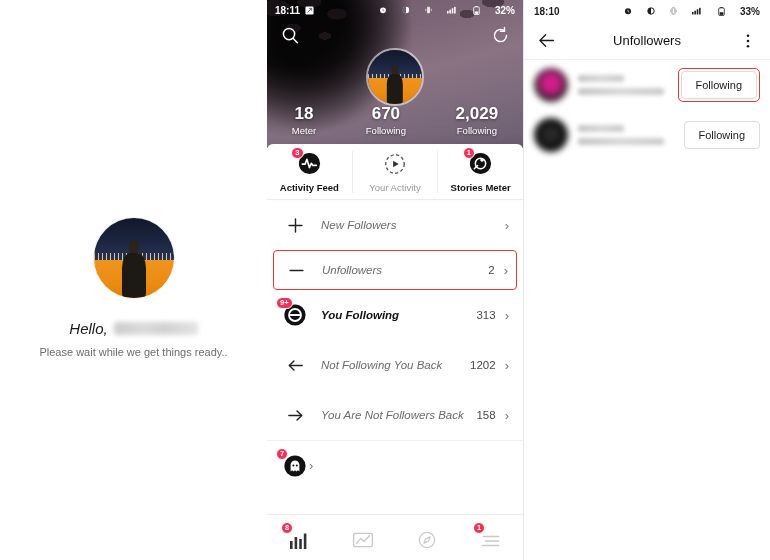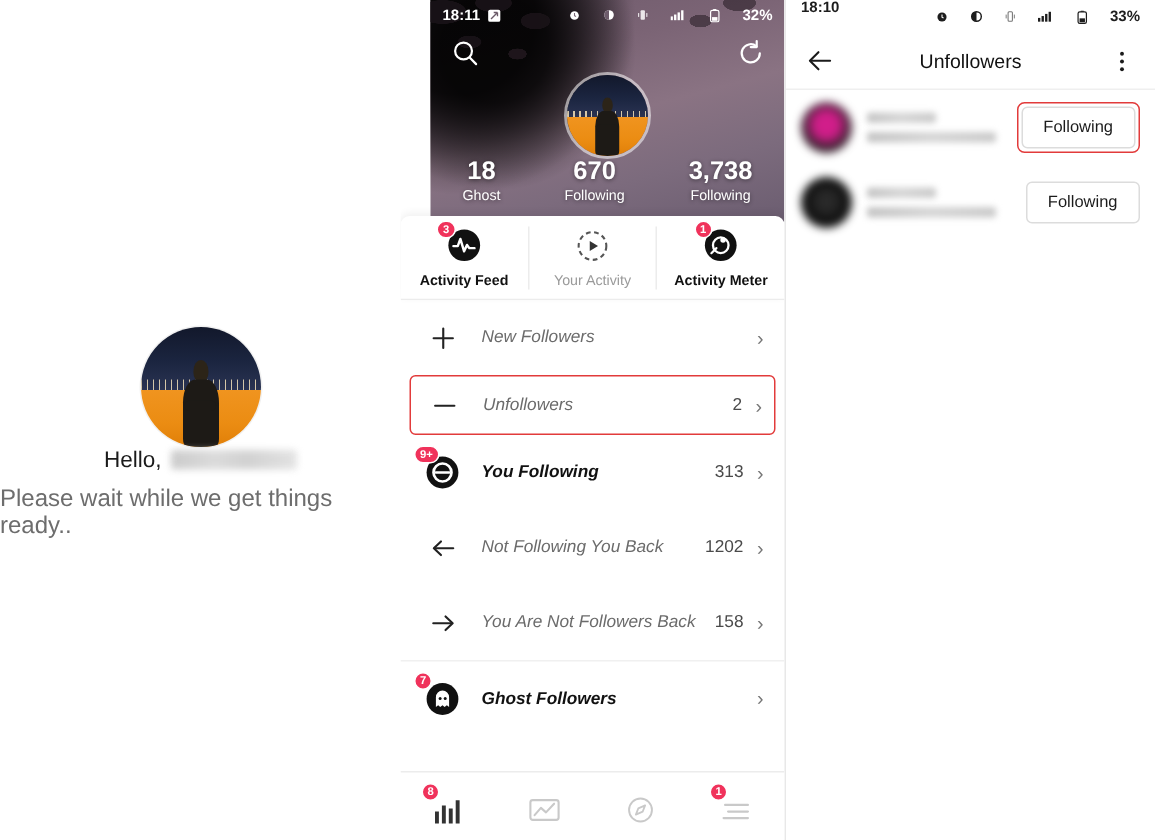--- a/index.html
+++ b/index.html
@@ -36,29 +36,29 @@
     bottom:0; width:30%; height:72%; }
   .av-head { position:absolute; left:50%; transform:translateX(-50%); top:0;
     width:42%; height:26%; border-radius:50% 50% 45% 45%; background:#2c2418; }
   .av-body { position:absolute; left:50%; transform:translateX(-50%); top:22%;
     width:100%; height:78%; background:#1d1a16;
     border-radius: 34% 34% 12% 12%; }
   .av-arms { position:absolute; left:8%; right:8%; top:46%; height:12%;
     background:#1d1a16; border-radius:6px; }
 
   .hello-row {
-    display: flex; align-items: center; gap: 6px;
-    font-size: 15px; color: #1b1b1b;
+    margin-top: 22px; display: flex; align-items: center; gap: 6px;
+    font-size: 15px; color: #1b1b1b; font-style: italic;
   }
   .blur-name {
     display: inline-block; width: 84px; height: 13px; border-radius: 2px;
     background: linear-gradient(90deg,#c9c9c9,#d9d9d9 35%,#cfcfcf 60%,#e2e2e2);
     filter: blur(2.4px); opacity: .95;
   }
-  .wait-text { margin-top: 9px; font-size: 16px; color: #6d6d6d; }
+  .wait-text { margin-top: 9px; font-size: 11px; color: #6d6d6d; }
 
   .progress-wrap { position:absolute; left: 24px; right: 24px; bottom: 22px; }
   .progress-head { display:flex; justify-content:space-between; align-items:flex-end;
     font-size: 11px; color:#1b1b1b; margin-bottom: 7px; }
   .progress-pct { font-size: 12px; font-weight: bold; }
   .progress-track { height: 7px; border-radius: 4px; background: #d9d9d9;
     position: relative; overflow: hidden; }
   .progress-fill { position:absolute; left:0; top:0; bottom:0; width: 1%;
     min-width: 3px; background: #4a4a4a; border-radius: 4px; }
 
@@ -66,21 +66,20 @@
   .panel-mid {
     width: 256px; height: 560px; background: #fff;
     position: relative; flex: none; overflow: hidden;
   }
   .hero {
     height: 148px; position: relative; overflow: hidden;
     background:
       radial-gradient(circle at 18% 22%, rgba(0,0,0,.72) 0 16%, rgba(0,0,0,0) 42%),
       radial-gradient(circle at 8% 8%, rgba(0,0,0,.8) 0 20%, rgba(0,0,0,0) 46%),
       linear-gradient(165deg, #6e5a6b 0%, #7b6475 28%, #8a7383 52%, #7c6b7d 74%, #6b5d70 100%);
-    margin-left: 20px;
   }
   .hero-leaves {
     position:absolute; left:-10px; top:-6px; width: 120px; height: 78px;
     background:
       radial-gradient(ellipse 26px 13px at 18px 14px, #1a1318 60%, transparent 62%),
       radial-gradient(ellipse 20px 10px at 52px 8px, #1a1318 60%, transparent 62%),
       radial-gradient(ellipse 16px 9px at 80px 20px, #1a1318 60%, transparent 62%),
       radial-gradient(ellipse 13px 7px at 36px 34px, #1a1318 60%, transparent 62%),
       radial-gradient(ellipse 10px 6px at 68px 42px, #20171d 60%, transparent 62%);
     opacity:.92;
@@ -167,21 +166,21 @@
   .bn-item { flex:1; display:flex; align-items:center; justify-content:center;
     position:relative; cursor:pointer; height: 100%; }
   .bn-ic { position:relative; width: 26px; height: 24px;
     display:flex; align-items:flex-end; justify-content:center; }
 
   
   .panel-right {
     width: 247px; height: 560px; background:#fff; flex:none;
     position: relative; border-left: 1px solid #e8e8e8;
   }
-  .sb-dark { height: 22px; display:flex; 
+  .sb-dark { height: 22px; display:flex; align-items:center;
     justify-content:space-between; padding: 0 10px; color:#1d1d1d;
     font-size: 10px; font-weight: bold; }
   .appbar { height: 38px; display:flex; align-items:center; padding: 0 10px;
     border-bottom: 1px solid #efefef; }
   .appbar-title { flex:1; text-align:center; font-size: 13px; color:#111; }
   .back-ic, .more-ic { width: 24px; height: 24px; display:flex;
     align-items:center; justify-content:center; cursor:pointer; }
   .user-row { display:flex; align-items:center; height: 50px; padding: 0 10px; }
   .u-av { width: 34px; height: 34px; border-radius:50%; flex:none;
     overflow:hidden; position:relative; filter: blur(3px); }
@@ -304,28 +303,28 @@
         <div class="av-person">
             <div class="av-head"></div>
             <div class="av-body"></div>
             <div class="av-arms"></div>
           </div>
       </div>
 
       <div class="stats">
         <div>
           <div class="stat-num">18</div>
-          <div class="stat-lbl">Ghost</div>
+          <div class="stat-lbl">Meter</div>
         </div>
         <div>
           <div class="stat-num">670</div>
           <div class="stat-lbl">Following</div>
         </div>
         <div>
-          <div class="stat-num">3,738</div>
+          <div class="stat-num">2,029</div>
           <div class="stat-lbl">Following</div>
         </div>
       </div>
     </div>
 
     <div class="tabs">
       <div class="tab">
         <div class="tab-ic">
           <span class="badge">3</span>
           <svg width="25" height="25" viewBox="0 0 26 26">
@@ -347,21 +346,21 @@
       <div class="tab">
         <div class="tab-ic">
           <span class="badge">1</span>
           <svg width="25" height="25" viewBox="0 0 26 26">
               <circle cx="13" cy="13" r="11" fill="#111"></circle>
               <circle cx="13" cy="13" r="5.4" fill="none" stroke="#fff" stroke-width="1.6"></circle>
               <circle cx="14.6" cy="9.4" r="1.9" fill="#fff"></circle>
               <path d="M6.5 18.5 L10 15" stroke="#fff" stroke-width="1.5" stroke-linecap="round"></path>
             </svg>
         </div>
-        <div class="tab-lbl">Activity Meter</div>
+        <div class="tab-lbl">Stories Meter</div>
       </div>
     </div>
 
     <div class="rows">
 
       <div class="row">
         <div class="row-ic">
           <svg width="17" height="17" viewBox="0 0 18 18">
               <path d="M9 2.2v13.6M2.2 9h13.6" stroke="#222" stroke-width="1.5" stroke-linecap="round"></path>
             </svg>
@@ -423,21 +422,20 @@
       <div class="row sep">
         <div class="row-ic">
           <span class="badge">7</span>
           <svg width="26" height="26" viewBox="0 0 26 26">
               <circle cx="13" cy="13" r="10.6" fill="#111"></circle>
               <path d="M8.6 18.4V11.8a4.4 4.4 0 0 1 8.8 0v6.6l-1.5-1.2-1.5 1.2-1.4-1.2-1.5 1.2-1.4-1.2z" fill="#fff"></path>
               <circle cx="11.4" cy="12.6" r="1" fill="#111"></circle>
               <circle cx="14.8" cy="12.6" r="1" fill="#111"></circle>
             </svg>
         </div>
-        <div class="row-lbl bold">Ghost Followers</div>
 
         <div class="chev">›</div>
       </div>
     </div>
 
     <div class="bottomnav">
       <div class="bn-item">
         <div class="bn-ic">
           <span class="badge">8</span>
           <svg width="22" height="20" viewBox="0 0 22 20">

